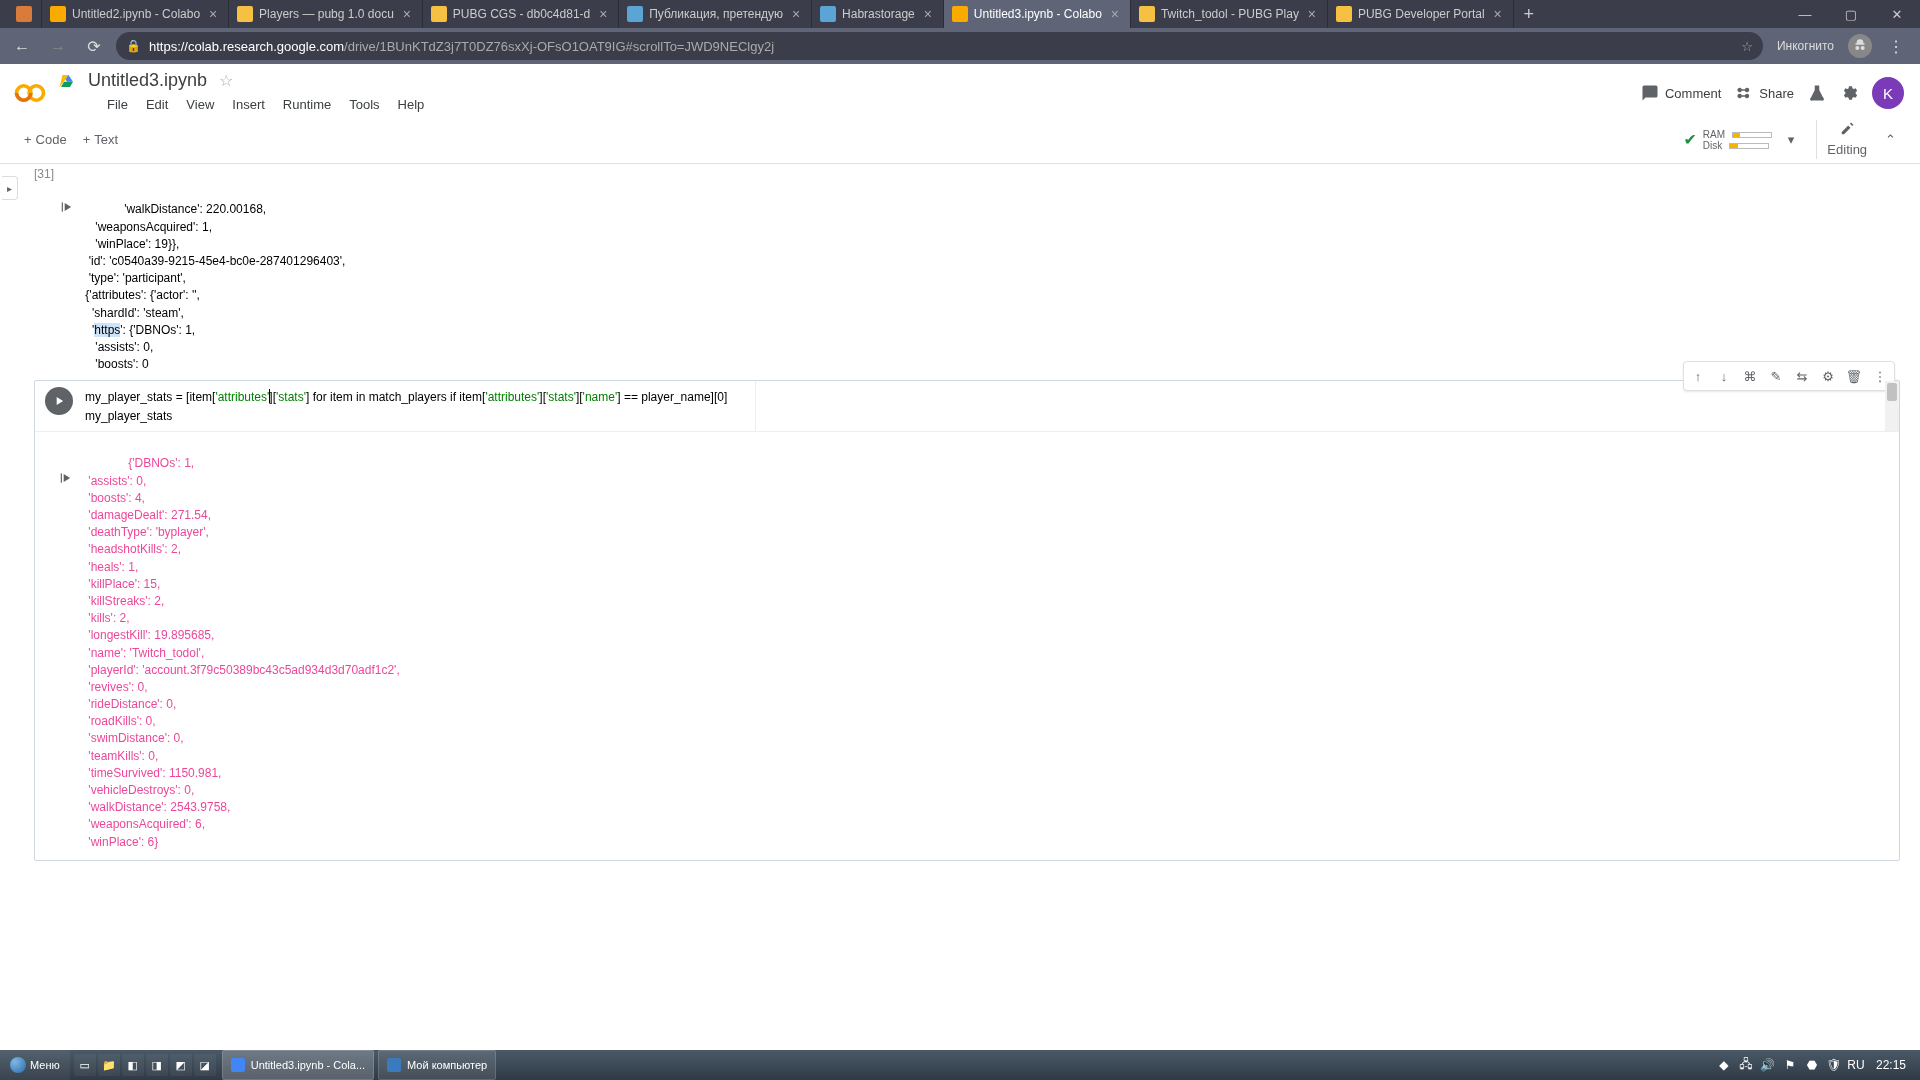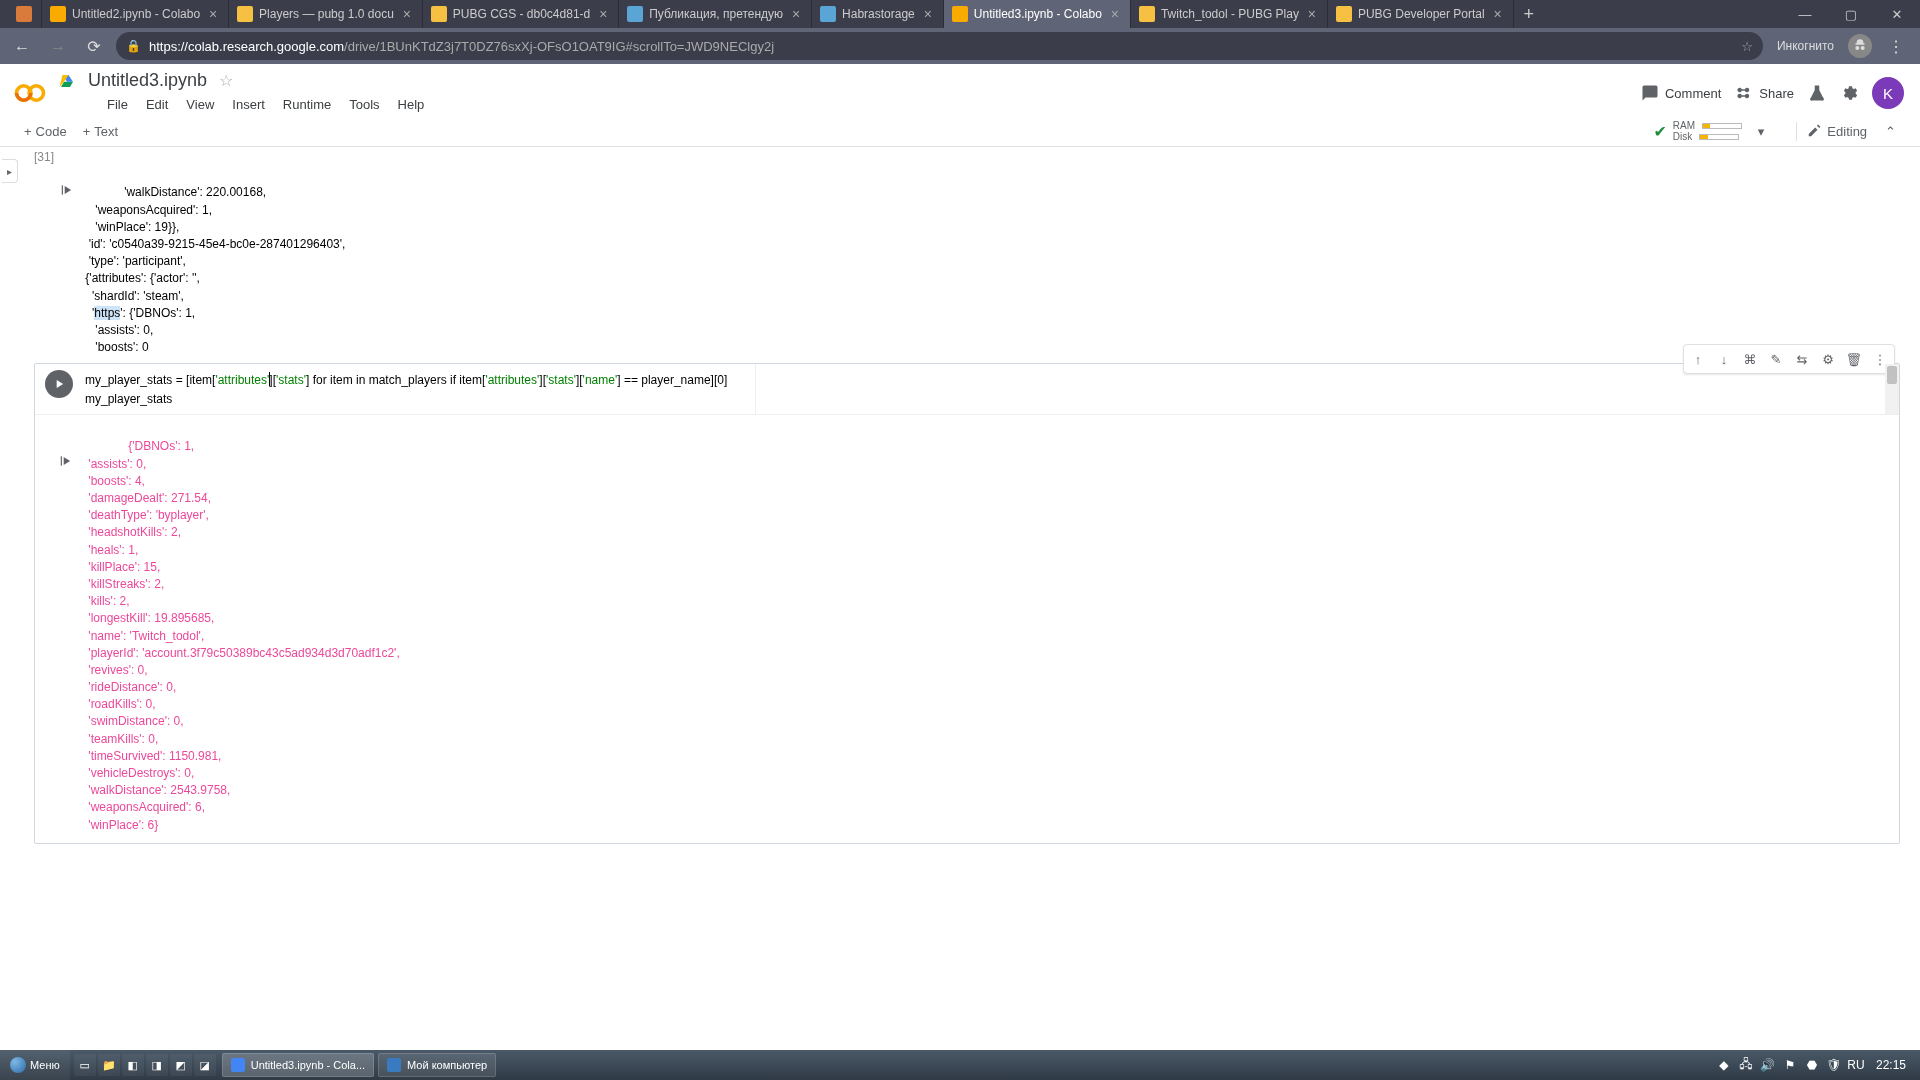--- a/index.html
+++ b/index.html
@@ -46,21 +46,21 @@
 
 
 .colab-toolbar { display:flex; align-items:center; border-bottom:1px solid #e0e0e0; padding:4px 16px; font-size:13px; color:#5f6368; }
 .tool-btn { display:flex; align-items:center; gap:4px; padding:2px 8px; cursor:pointer; }
 .toolbar-spacer { flex:1; }
 .saved-check { color:#1e8e3e; font-size:16px; margin-right:6px; }
 .ram-disk { display:flex; flex-direction:column; font-size:10px; color:#5f6368; margin-right:6px; line-height:11px; }
 .ram-bar { display:inline-block; width:40px; height:6px; border:1px solid #bbb; margin-left:4px; position:relative; vertical-align:middle; }
 .ram-bar::after { content:''; position:absolute; left:0; top:0; bottom:0; width:20%; background:#f4b400; }
 .caret { color:#5f6368; padding:0 10px; }
-.editing-btn { display:flex; align-items:center; gap:6px; padding:2px 10px; border-left:1px solid #e0e0e0; margin-left:22px; }
+.editing-btn { display:flex; align-items:center; gap:6px; padding:2px 10px; border-left:1px solid #e0e0e0; margin-left:12px;flex-direction:column; }
 .chevron-up { padding:0 8px; }
 
 
 .notebook-area { position:relative; padding:0 20px 0 6px; height:calc(100% - 71px - 36px - 35px - 37px - 30px); overflow:auto; }
 .sidebar-toggle { position:absolute; left:2px; top:12px; width:16px; height:24px; border:1px solid #ddd; border-left:none; border-radius:0 4px 4px 0; display:flex; align-items:center; justify-content:center; color:#666; font-size:10px; background:#fff; cursor:pointer; }
 
 .cell-out-top { margin-left:28px; font:12px/1.35 "Roboto Mono",Consolas,monospace; color:#000; padding:4px 0 6px 48px; position:relative; white-space:pre; }
 .exec-count { position:absolute; left:0; top:2px; color:#888; font-size:12px; }
 .out-marker { position:absolute; left:26px; top:4px; width:16px; height:16px; color:#5f6368; }
 .hl-stats { background:#cde3f8; }
@@ -80,21 +80,21 @@
 
 .cell-output { padding:6px 10px 10px 50px; font:12px/1.35 "Roboto Mono",Consolas,monospace; white-space:pre; color:#ec4899; position:relative; }
 .out-marker2 { position:absolute; left:24px; top:6px; color:#5f6368; }
 
 
 .taskbar { position:absolute; bottom:0; left:0; right:0; height:30px; background:linear-gradient(#4a5968,#2f3a45); display:flex; align-items:center; font-size:11px; color:#fff; }
 .start-btn { display:flex; align-items:center; gap:4px; padding:0 10px; height:100%; background:rgba(255,255,255,.05); }
 .start-orb { width:16px; height:16px; border-radius:50%; background:radial-gradient(circle at 30% 30%,#7fb8e6,#2a6aa8); }
 .tb-ql { display:flex; gap:2px; padding:0 4px; }
 .tb-qbtn { width:22px; height:22px; display:flex; align-items:center; justify-content:center; background:rgba(255,255,255,.05); border-radius:2px; }
-.tb-task { display:flex; align-items:center; gap:6px; padding:0 8px; height:24px; background:rgba(255,255,255,.1); border:1px solid rgba(255,255,255,.15); border-radius:2px; margin:0 2px; max-width:170px; }
+.tb-task { display:flex; align-items:center; gap:6px; padding:0 8px; height:30px; background:rgba(255,255,255,.1); border:1px solid rgba(255,255,255,.15); border-radius:2px; margin:0 2px; max-width:170px; }
 .tb-task.active { background:rgba(255,255,255,.2); }
 .tb-task-title { white-space:nowrap; overflow:hidden; text-overflow:ellipsis; }
 .tb-spacer { flex:1; }
 .tray { display:flex; align-items:center; gap:6px; padding:0 8px; }
 .tray-icon { width:16px; height:16px; display:flex; align-items:center; justify-content:center; font-size:12px; }
 .clock { padding:0 6px; font-size:12px; }
 
 svg { display:block; }
 </style>
 </head>

